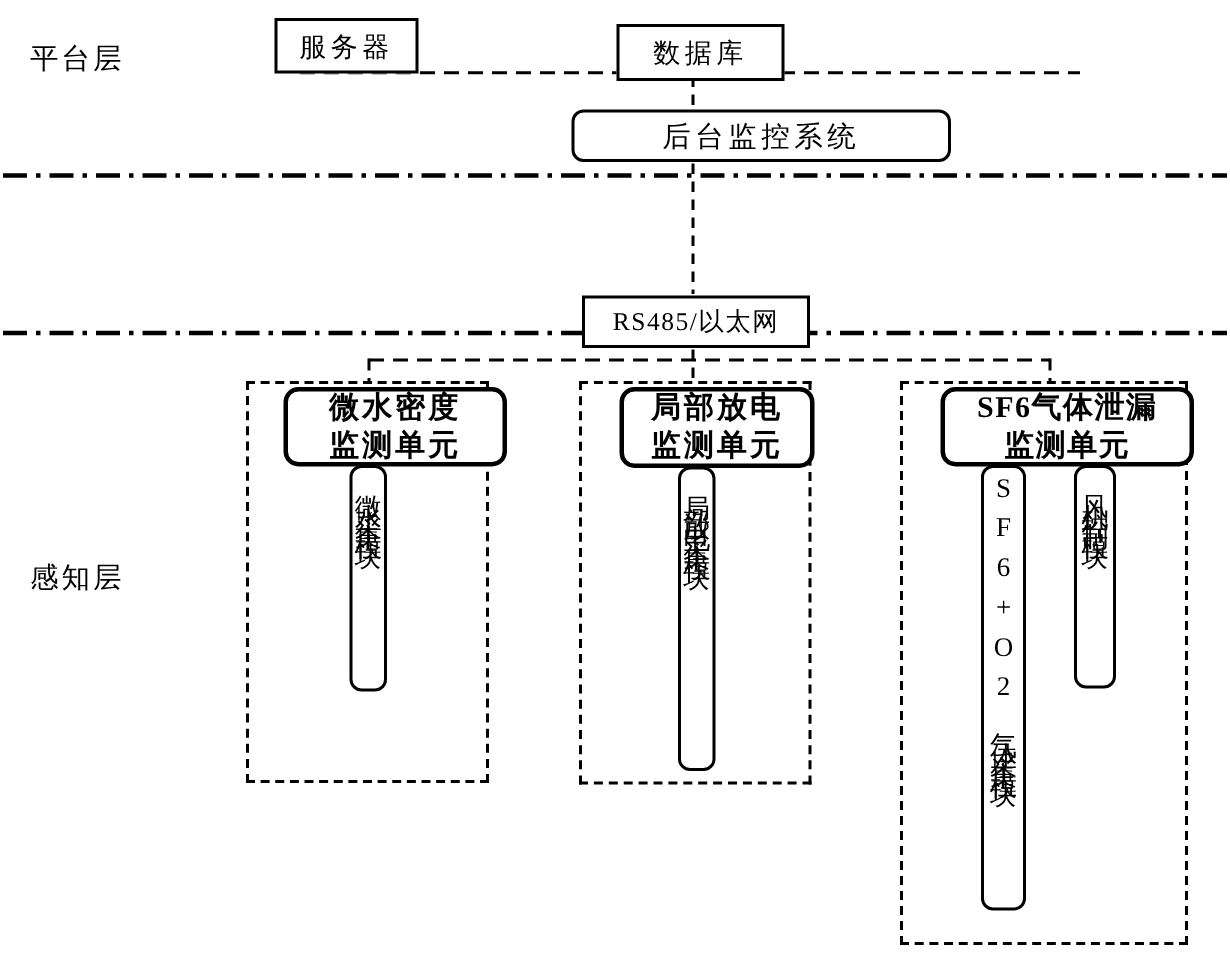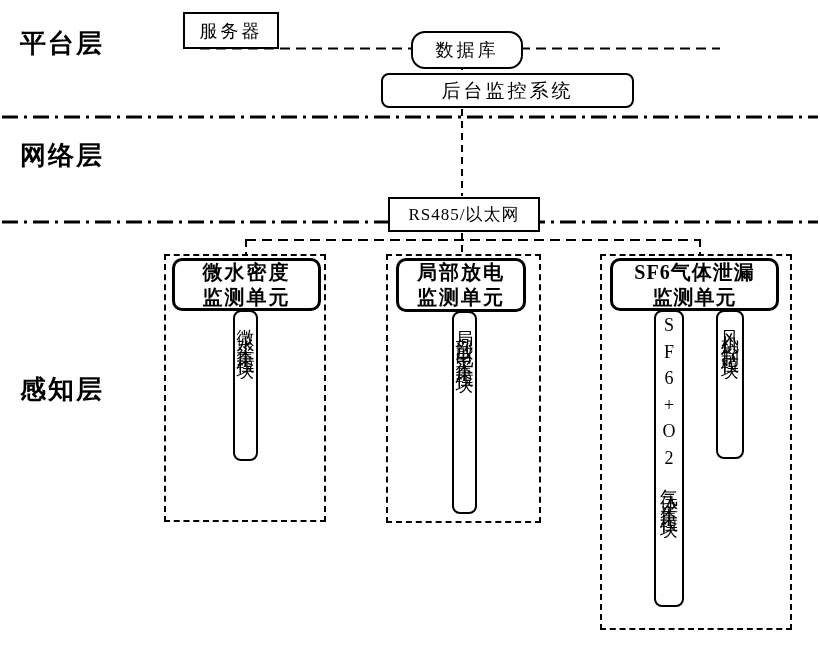--- a/index.html
+++ b/index.html
@@ -14,22 +14,22 @@
   }
   svg.lines {
     position: absolute;
     left: 0; top: 0;
     width: 820px; height: 645px;
     pointer-events: none;
   }
   .layer-label {
     position: absolute;
     left: 20px;
-    font-size: 26px;
-    font-weight: bold;
+    font-size: 19px;
+    font-weight: normal;
     letter-spacing: 2px;
     white-space: nowrap;
   }
   .node {
     position: absolute;
     border: 2px solid #000;
     display: flex;
     align-items: center;
     justify-content: center;
     font-size: 18px;
@@ -52,20 +52,21 @@
     background: #fff;
     display: flex;
     flex-direction: column;
     align-items: center;
     justify-content: center;
     font-size: 20px;
     font-weight: bold;
     line-height: 25px;
     letter-spacing: 2px;
     white-space: nowrap;
+    margin-left: 17px;
   }
   .vmodule {
     position: absolute;
     border: 2px solid #000;
     border-radius: 8px;
     box-sizing: border-box;
     background: #fff;
     display: flex;
     justify-content: center;
     align-items: flex-start;
@@ -100,25 +101,24 @@
     <path d="M462 221 V257" stroke="#000" stroke-width="2" fill="none" stroke-dasharray="7 5"></path>
 
     <path d="M246 240 H700" stroke="#000" stroke-width="2" fill="none" stroke-dasharray="10 6"></path>
 
     <path d="M246 239 V256" stroke="#000" stroke-width="2" fill="none" stroke-dasharray="8 5"></path>
 
     <path d="M700 239 V256" stroke="#000" stroke-width="2" fill="none" stroke-dasharray="8 5"></path>
   </svg>
 
   <div class="layer-label" style="top:26px;">平台层</div>
-  <div class="layer-label" style="top:138px;">网络层</div>
   <div class="layer-label" style="top:372px;">感知层</div>
 
   <div class="node" style="left:183px; top:12px; width:96px; height:37px;">服务器</div>
-  <div class="node" style="left:411px; top:31px; width:112px; height:38px;border-radius:14px;">数据库</div>
+  <div class="node" style="left:411px; top:16px; width:112px; height:38px;">数据库</div>
   <div class="node rounded" style="left:337px; top:73px; width:253px; height:35px; font-size:19px;margin-left:44px;">后台监控系统</div>
 
   <div class="node" style="left:388px; top:197px; width:152px; height:35px; font-size:17px; letter-spacing:1px;">RS485/以太网</div>
 
   <div class="unit" style="left:164px; top:254px; width:162px; height:268px;"></div>
   <div class="unit-header" style="left:172px; top:258px; width:149px; height:53px;">
     <span>微水密度</span>
     <span>监测单元</span>
   </div>
   <div class="vmodule" style="left:233px; top:310px; width:25px; height:151px;">

